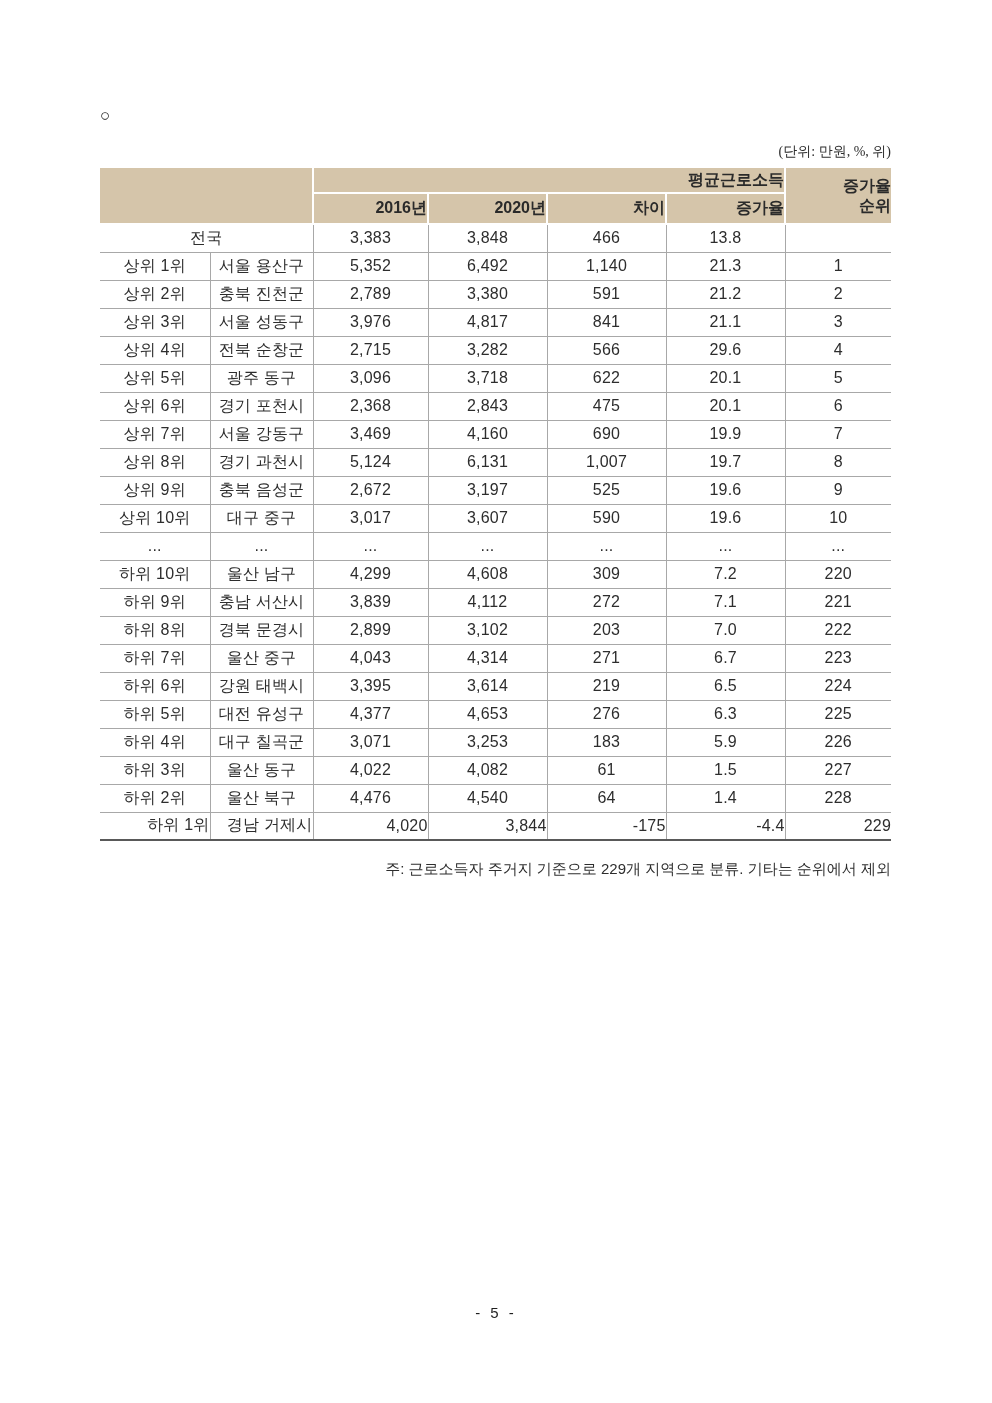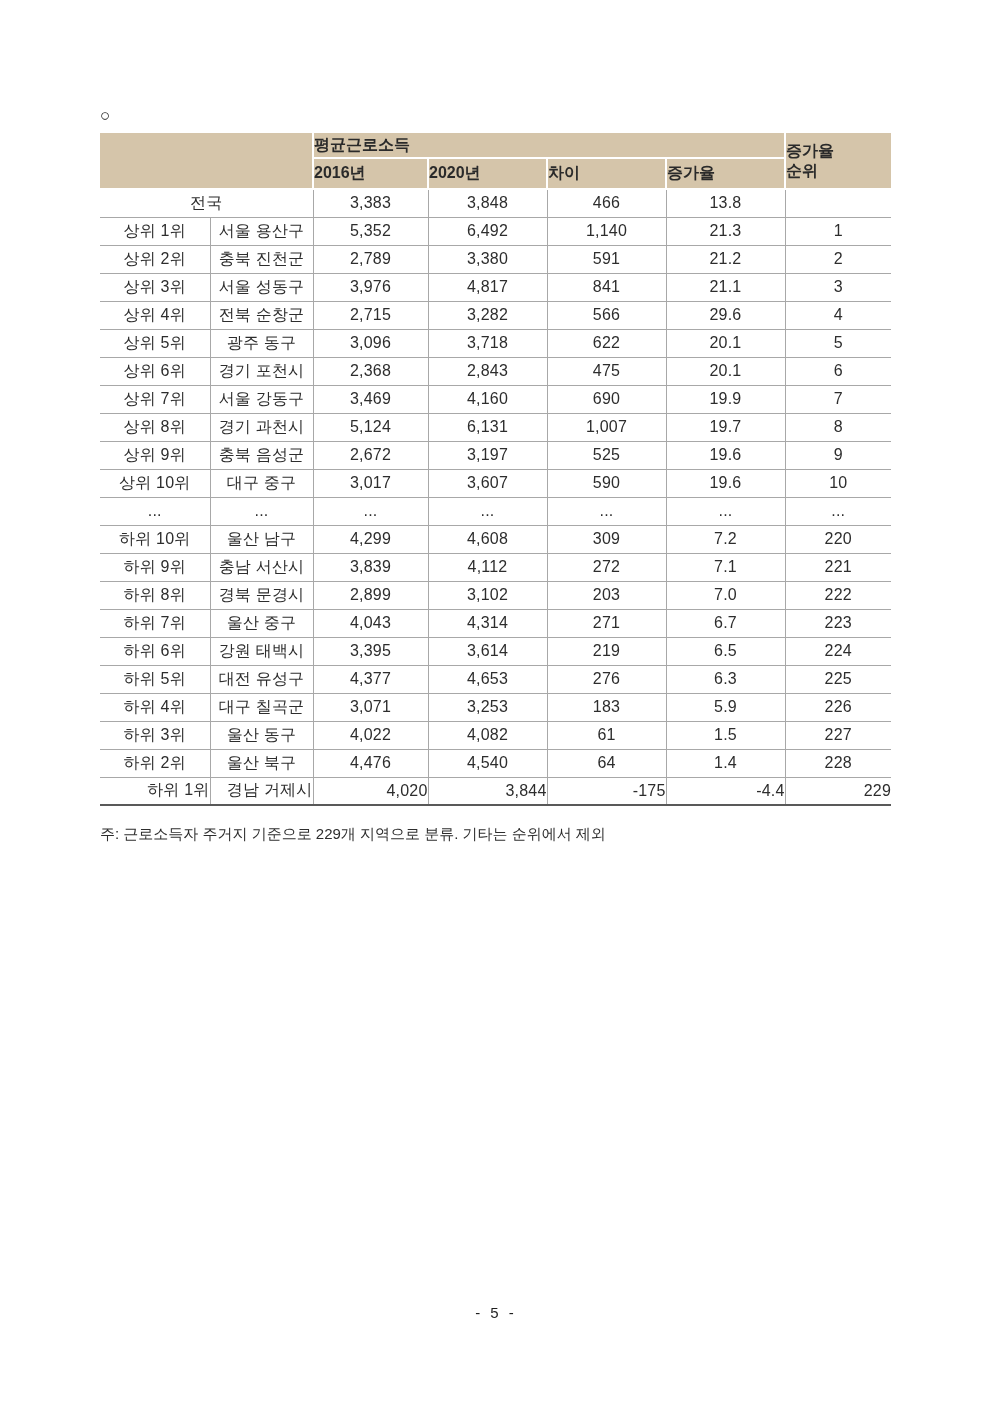--- a/index.html
+++ b/index.html
@@ -45,62 +45,63 @@
   col.c-diff   { width: 119px; }
   col.c-growth { width: 119px; }
   col.c-order  { width: 106px; }
 
   .rank-table th {
     background: var(--header-bg, #d5c5aa);
     border: 2px solid #ffffff;
     font-size: 16px;
     font-weight: bold;
     color: #2a2a2a;
-    text-align: left;
+    text-align: right;
     vertical-align: middle;
   }
   .rank-table thead tr.h1 th { height: 26px; }
   .rank-table thead tr.h2 th { height: 31px; }
   .rank-table th.rank-col { line-height: 20px; }
 
   .rank-table td {
     height: 28px;
     border: 1px solid var(--grid-line, #a8a8a8);
     font-size: 16px;
     text-align: center;
     vertical-align: middle;
     color: #2d2d2d;
     letter-spacing: 0.2px;
   }
   .rank-table td:first-child, .rank-table th:first-child { border-left: none; }
   .rank-table td:last-child,  .rank-table th:last-child  { border-right: none; }
   .rank-table tbody tr:first-child td { border-top: none; }
   .rank-table tbody tr:last-child td { border-bottom: 2px solid var(--bottom-border, #595959); text-align: right; }
 
-  .notes { margin-top: 15px; font-size: 15px; color: #2d2d2d; line-height: 25px; }
+  .notes { margin-top: 15px; font-size: 15px; color: #2d2d2d; line-height: 25px; text-align: right; }
 
   .page-footer {
     position: absolute;
     top: 1304px; left: 0;
     width: 100%;
     text-align: center;
     font-size: 15px;
     letter-spacing: 3px;
     color: #1f1f1f;
   }
 </style>
 </head>
 <body>
 
 <div class="content">
 
   <div class="doc-title">
     <span class="bullet">○</span>
   </div>
 
+  <div class="unit-note">(단위: 만원, %, 위)</div>
 
   <table class="rank-table">
     <colgroup>
       <col class="c-rank">
         <col class="c-region">
         <col class="c-2016">
       <col class="c-2020">
         <col class="c-diff">
         <col class="c-growth">
         <col class="c-order">

